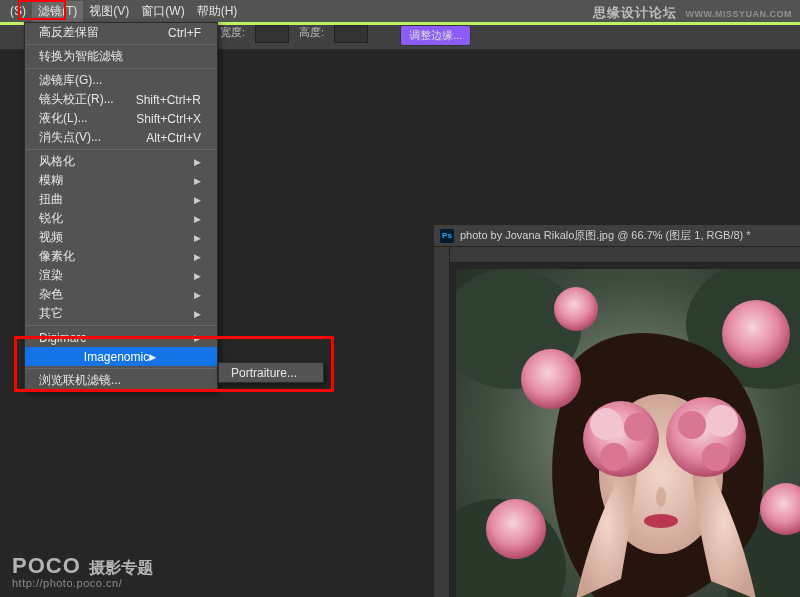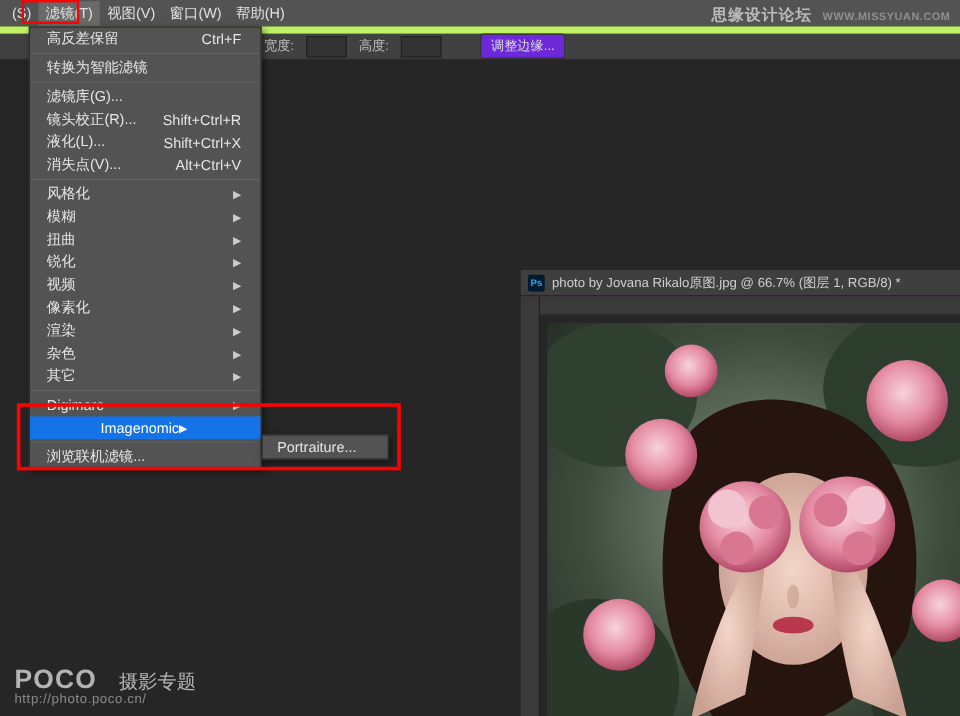--- a/index.html
+++ b/index.html
@@ -4,55 +4,55 @@
 <style>
   * { margin: 0; padding: 0; box-sizing: border-box; font-family: "Microsoft YaHei", sans-serif; }
   body { background: #000; width: 800px; height: 597px; position: relative; overflow: hidden; }
 
   .menubar { background: #535353; height: 22px; display: flex; align-items: center; padding-left: 4px; font-size: 12px; color: #e0e0e0; }
   .menubar-item { padding: 2px 6px; cursor: default; }
   .menubar-item.active { background: #6a6a6a; }
 
   .red-highlight-menu { position: absolute; top: 0px; left: 18px; width: 48px; height: 20px; border: 2px solid #f00; z-index: 50; }
 
-  .optionsbar { background: #414141; height: 28px; display: flex; align-items: center; padding-left: 220px; gap: 10px; font-size: 11px; color: #c0c0c0; border-top: 6px solid #bef264; border-bottom: 1px solid #2b2b2b; }
+  .optionsbar { background: #414141; height: 28px; display: flex; align-items: flex-start; padding-left: 220px; gap: 10px; font-size: 11px; color: #c0c0c0; border-top: 3px solid #bef264; border-bottom: 1px solid #2b2b2b; }
   .optionsbar .lbl { color: #c0c0c0; }
   .optionsbar .field { background: #333; border: 1px solid #222; width: 34px; height: 18px; }
-  .optionsbar .btn { background: #6d28d9; border: 1px solid #333; border-radius: 3px; padding: 2px 8px; font-size: 11px; color: #ddd; }
+  .optionsbar .btn { background: #8b5cf6; border: 1px solid #333; border-radius: 3px; padding: 2px 8px; font-size: 11px; color: #ddd; }
 
   .workspace { position: absolute; top: 50px; left: 0; right: 0; bottom: 0; background: #262626; }
 
   .dropdown { position: absolute; top: 22px; left: 24px; width: 194px; background: #535353; border: 1px solid #2c2c2c; box-shadow: 2px 2px 6px rgba(0,0,0,0.5); font-size: 12px; color: #e6e6e6; z-index: 40; }
   .dropdown .item { display: flex; justify-content: space-between; align-items: center; padding: 3px 16px 3px 14px; height: 19px; cursor: default; }
   .dropdown .item .arrow { font-size: 9px; color: #ccc; }
   .dropdown .sep { height: 1px; background: #3c3c3c; margin: 2px 1px; border-bottom: 1px solid #666; }
   .dropdown .item.hover { background: #1473e6; color: #fff; justify-content: center; }
   .dropdown .item.hover .arrow { color: #fff; }
 
   .submenu { position: absolute; top: 362px; left: 218px; width: 106px; background: #535353; border: 1px solid #2c2c2c; box-shadow: 2px 2px 6px rgba(0,0,0,0.5); font-size: 12px; color: #e6e6e6; z-index: 40; }
   .submenu .item { padding: 3px 12px; height: 19px; }
 
   .red-highlight-sub { position: absolute; top: 336px; left: 14px; width: 320px; height: 56px; border: 3px solid #f00; z-index: 60; }
 
-  .docwindow { position: absolute; top: 225px; left: 434px; width: 366px; height: 372px; background: #701a75; overflow: hidden; }
+  .docwindow { position: absolute; top: 225px; left: 434px; width: 366px; height: 372px; background: #0f766e; overflow: hidden; }
   .doc-titlebar { background: #3f3f3f; height: 22px; display: flex; align-items: center; padding: 0 6px; gap: 6px; font-size: 11px; color: #cfcfcf; border-bottom: 1px solid #222; }
   .ps-icon { width: 14px; height: 14px; background: #001c33; border-radius: 2px; display: flex; align-items: center; justify-content: center; font-size: 8px; font-weight: bold; color: #29abe2; }
   .rulers-h { position: absolute; top: 22px; left: 16px; right: 0; height: 16px; background: #3a3a3a; border-bottom: 1px solid #222; }
   .rulers-v { position: absolute; top: 22px; left: 0; width: 16px; bottom: 0; background: #3a3a3a; border-right: 1px solid #222; }
   .canvas-area { position: absolute; top: 38px; left: 16px; right: 0; bottom: 0; background: #262626; overflow: hidden; }
 
   
   .photo { position: absolute; top: 6px; left: 6px; width: 360px; height: 360px; }
 
   .watermark-top { position: absolute; top: 4px; right: 8px; font-size: 13px; color: rgba(255,255,255,0.6); font-weight: bold; letter-spacing: 1px; z-index: 80; }
   .watermark-top .sub { font-size: 9px; font-weight: bold; letter-spacing: 0.5px; margin-left: 4px; color: rgba(255,255,255,0.35); }
 
   .watermark-bottom { position: absolute; bottom: 8px; left: 12px; z-index: 80; color: rgba(255,255,255,0.65); }
   .watermark-bottom .brand { font-size: 22px; font-weight: bold; letter-spacing: 1px; }
-  .watermark-bottom .cn { font-size: 16px; font-weight: normal; margin-left: 14px; }
+  .watermark-bottom .cn { font-size: 16px; font-weight: bold; margin-left: 4px; }
   .watermark-bottom .url { font-size: 11px; display: block; margin-top: -2px; letter-spacing: 0.5px; color: rgba(255,255,255,0.45); }
 </style>
 </head>
 <body>
 
 <div class="menubar">
   <div class="menubar-item">(S)</div>
   <div class="menubar-item active">滤镜(T)</div>
   <div class="menubar-item">视图(V)</div>
   <div class="menubar-item">窗口(W)</div>

